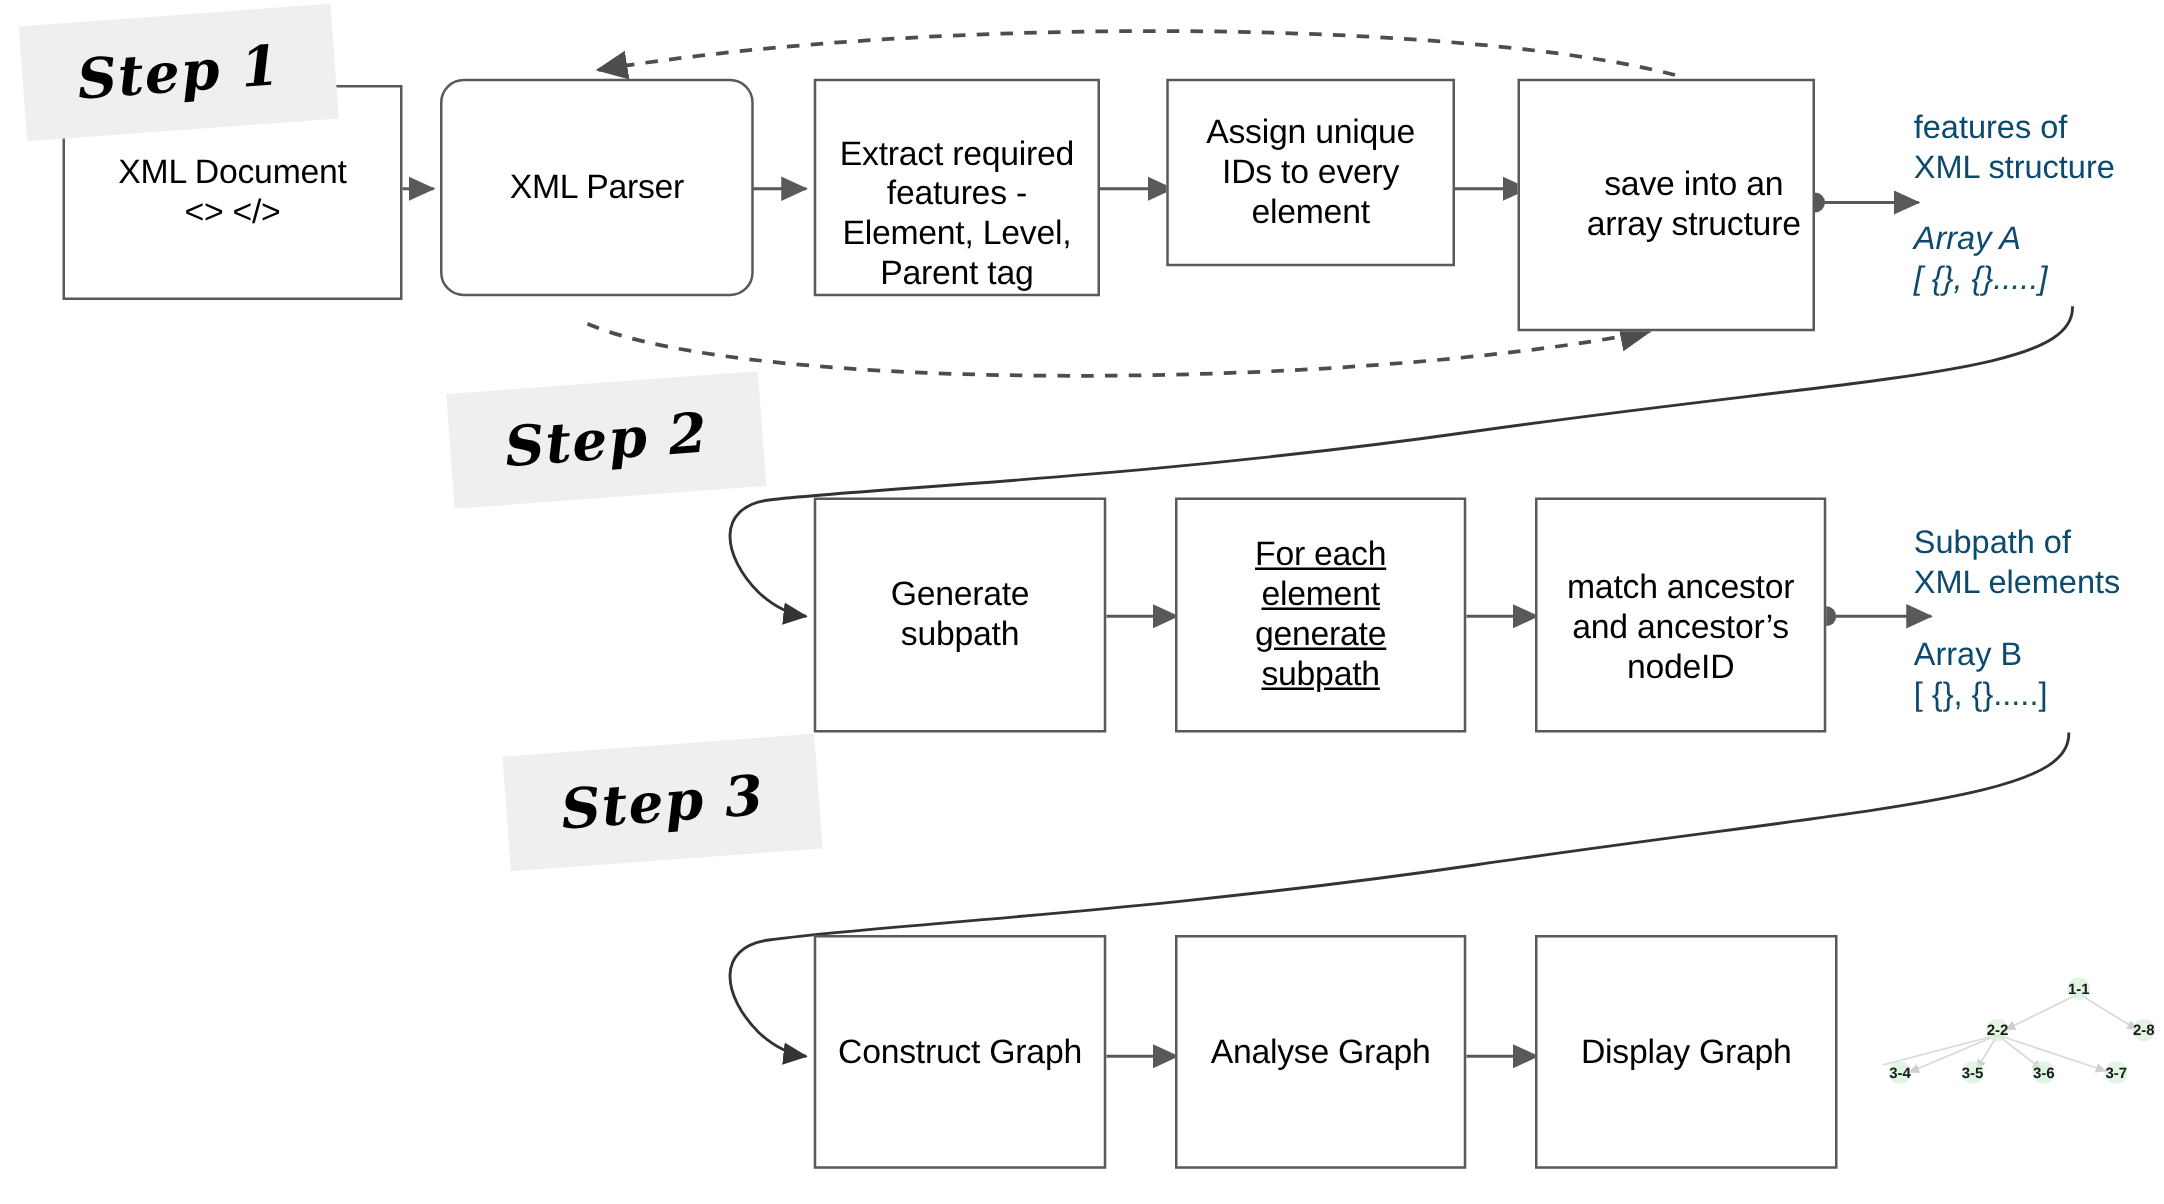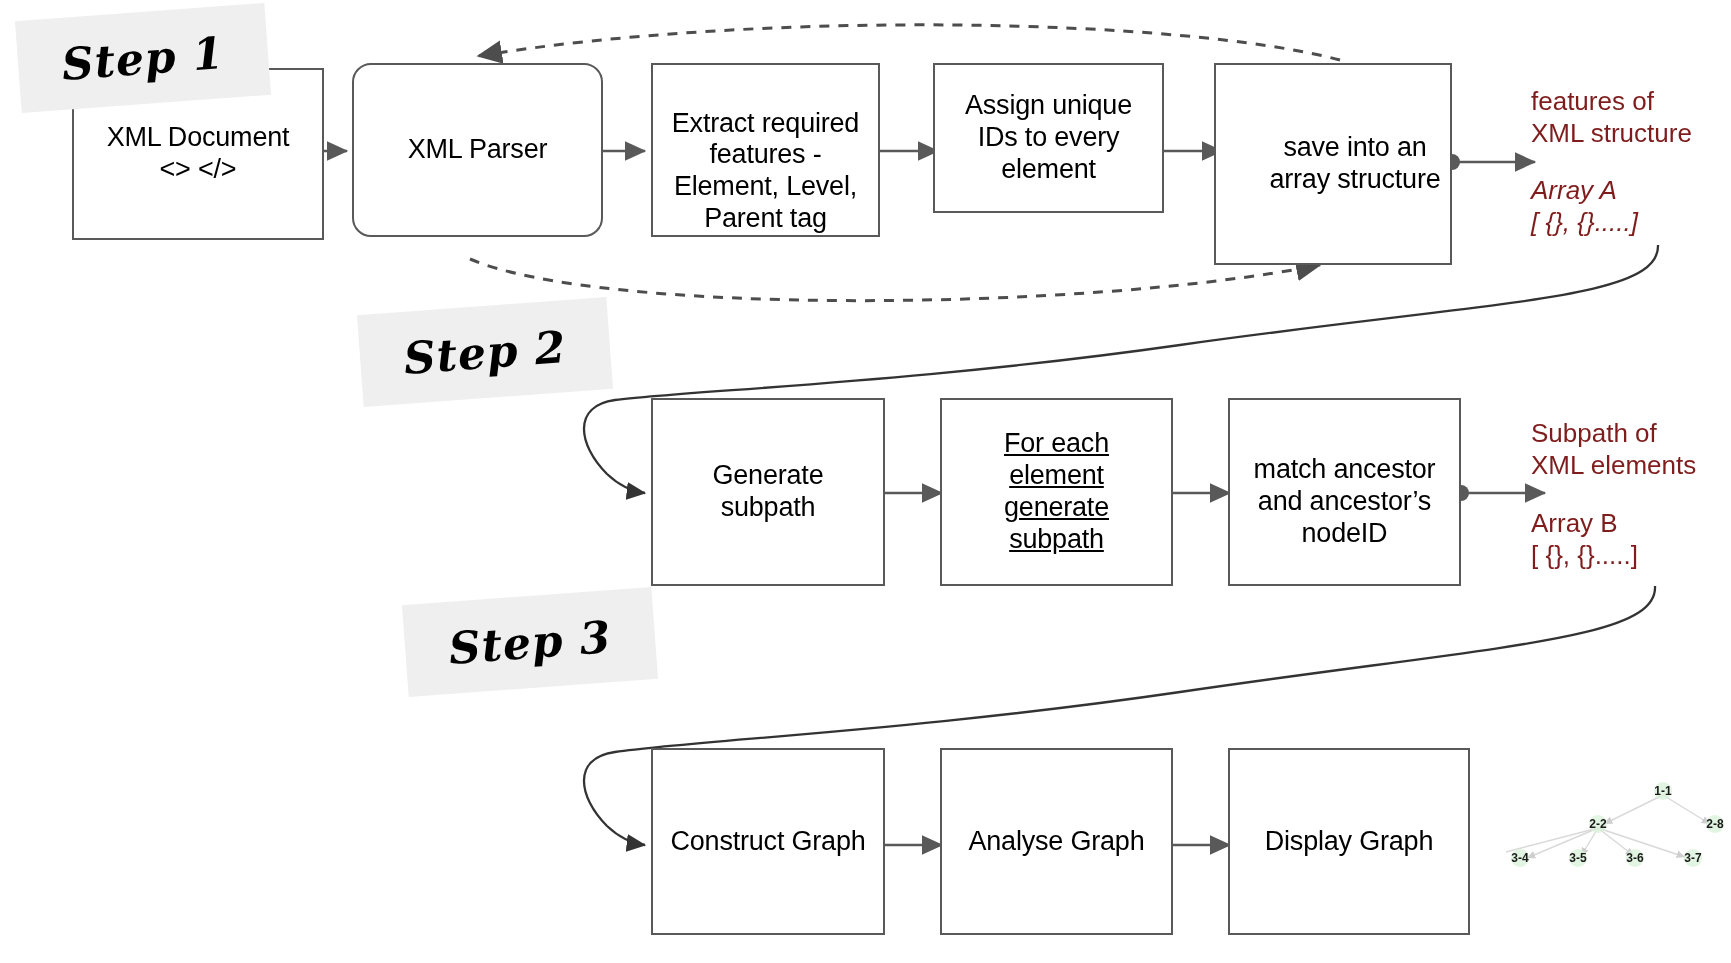--- a/index.html
+++ b/index.html
@@ -47,21 +47,21 @@
     color: #000000;
     font-family: "DejaVu Serif", serif;
     font-style: italic;
     font-weight: 700;
     font-size: 44px;
     letter-spacing: 1px;
     user-select: none;
   }
   .side-label {
     position: absolute;
-    color: #7f1d1d;
+    color: #0c4a6e;
     font-family: "Liberation Sans", sans-serif;
     font-size: 26px;
     line-height: 1.22;
     white-space: pre-line;
   }
   .graph-node-label {
     font-family: "Liberation Sans", sans-serif;
     font-size: 12px;
     font-weight: bold;
     fill: #1a1a1a;
@@ -116,21 +116,21 @@
              C920,382 700,390 615,400
              C572,406 578,445 607,474
              C623,489 636,492 645,493" stroke="#333333" stroke-width="2.3" fill="none" marker-end="url(#arrowCurve)"></path>
 
     <path d="M1655,586 C1658,640 1500,645 1180,692
              C920,730 700,740 615,752
              C572,758 578,797 607,826
              C623,841 636,844 645,845" stroke="#333333" stroke-width="2.3" fill="none" marker-end="url(#arrowCurve)"></path>
   </svg>
 
-  <div class="node-box" style="left:50px; top:68px; width:252px; height:172px;margin-left:22px;">
+  <div class="node-box" style="left:50px; top:68px; width:272px; height:172px;">
     <span style="white-space:pre-line;">XML Document
 &lt;&gt; &lt;/&gt;</span>
   </div>
 
   <div class="node-box" style="left:352px; top:63px; width:251px; height:174px;border-radius:19px;">
     <span style="white-space:pre-line;">XML Parser</span>
   </div>
 
   <div class="node-box" style="left:651px; top:63px; width:229px; height:174px;align-items:flex-end;">
     <span style="white-space:pre-line;">Extract required

